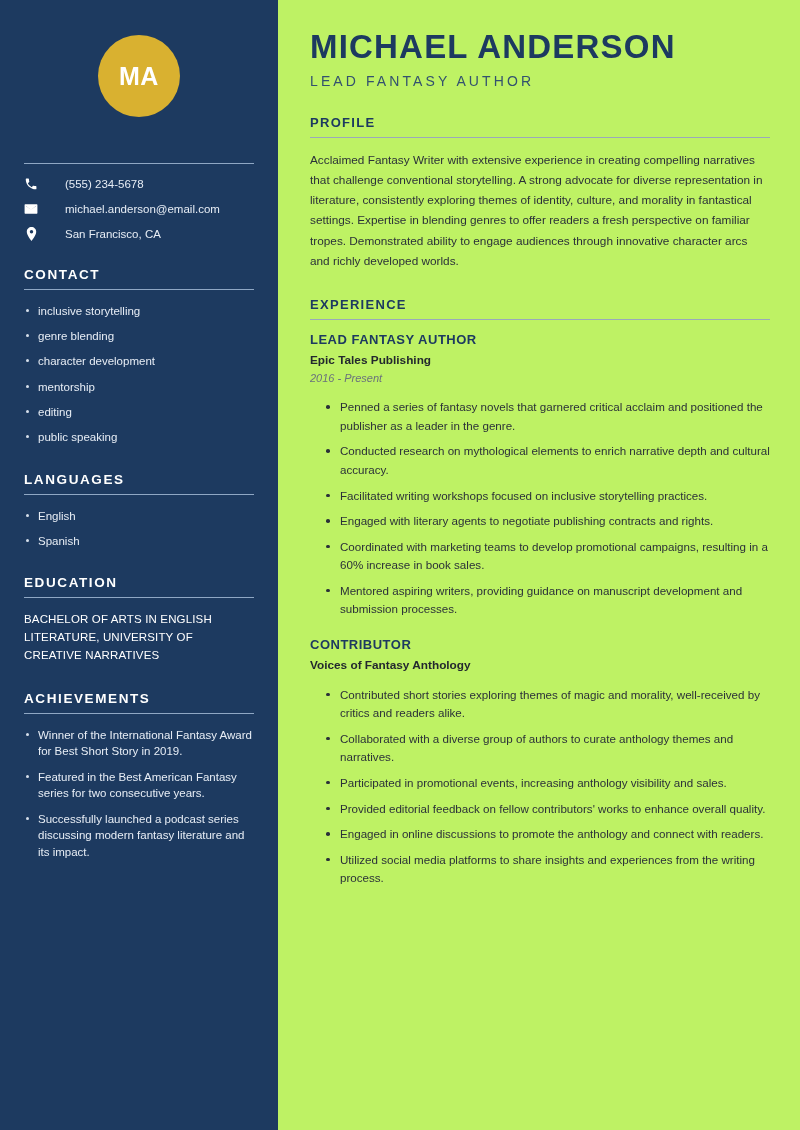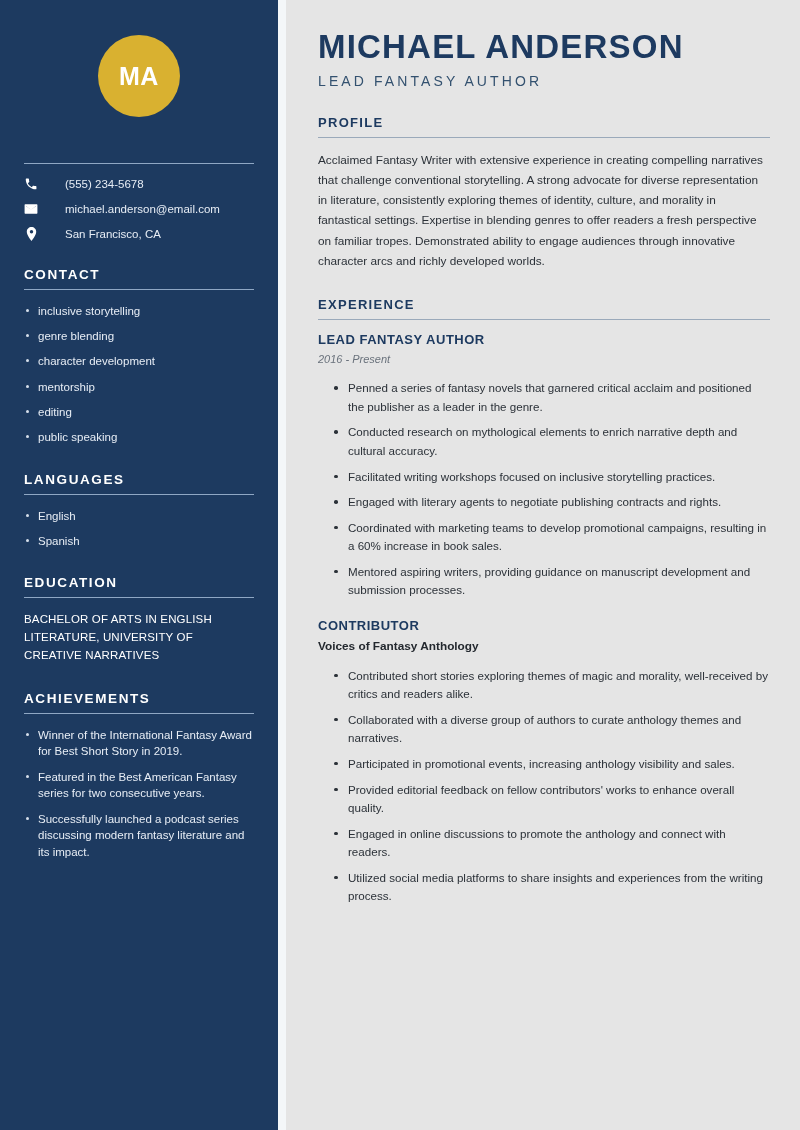--- a/index.html
+++ b/index.html
@@ -106,23 +106,22 @@
     font-size: 11.5px;
     font-weight: normal;
     line-height: 1.55;
     color: #ffffff;
     letter-spacing: 0.15px;
   }
 
   
   .main {
     flex: 1;
-    background: #e5e5e5;
+    background: #bef264;
     padding: 30px 30px 0 32px;
-    margin-left: 8px;
   }
 
   .name {
     font-size: 33px;
     font-weight: bold;
     letter-spacing: 1.2px;
     color: #1d3a60;
     line-height: 1.05;
   }
   .role {
@@ -290,20 +289,21 @@
       <p class="profile-text">Acclaimed Fantasy Writer with extensive experience in creating compelling narratives that challenge conventional storytelling. A strong advocate for diverse representation in literature, consistently exploring themes of identity, culture, and morality in fantastical settings. Expertise in blending genres to offer readers a fresh perspective on familiar tropes. Demonstrated ability to engage audiences through innovative character arcs and richly developed worlds.</p>
     </section>
 
     <section>
       <div class="main-heading">EXPERIENCE</div>
       <div class="main-rule"></div>
 
       <div class="exp-block">
         <div class="job">
           <div class="job-title">LEAD FANTASY AUTHOR</div>
+          <div class="job-company">Epic Tales Publishing</div>
           <div class="job-dates">2016 - Present</div>
         </div>
         <ul class="job-list">
           <li>Penned a series of fantasy novels that garnered critical acclaim and positioned the publisher as a leader in the genre.</li>
           <li>Conducted research on mythological elements to enrich narrative depth and cultural accuracy.</li>
           <li>Facilitated writing workshops focused on inclusive storytelling practices.</li>
           <li>Engaged with literary agents to negotiate publishing contracts and rights.</li>
           <li>Coordinated with marketing teams to develop promotional campaigns, resulting in a 60% increase in book sales.</li>
           <li>Mentored aspiring writers, providing guidance on manuscript development and submission processes.</li>
         </ul>

